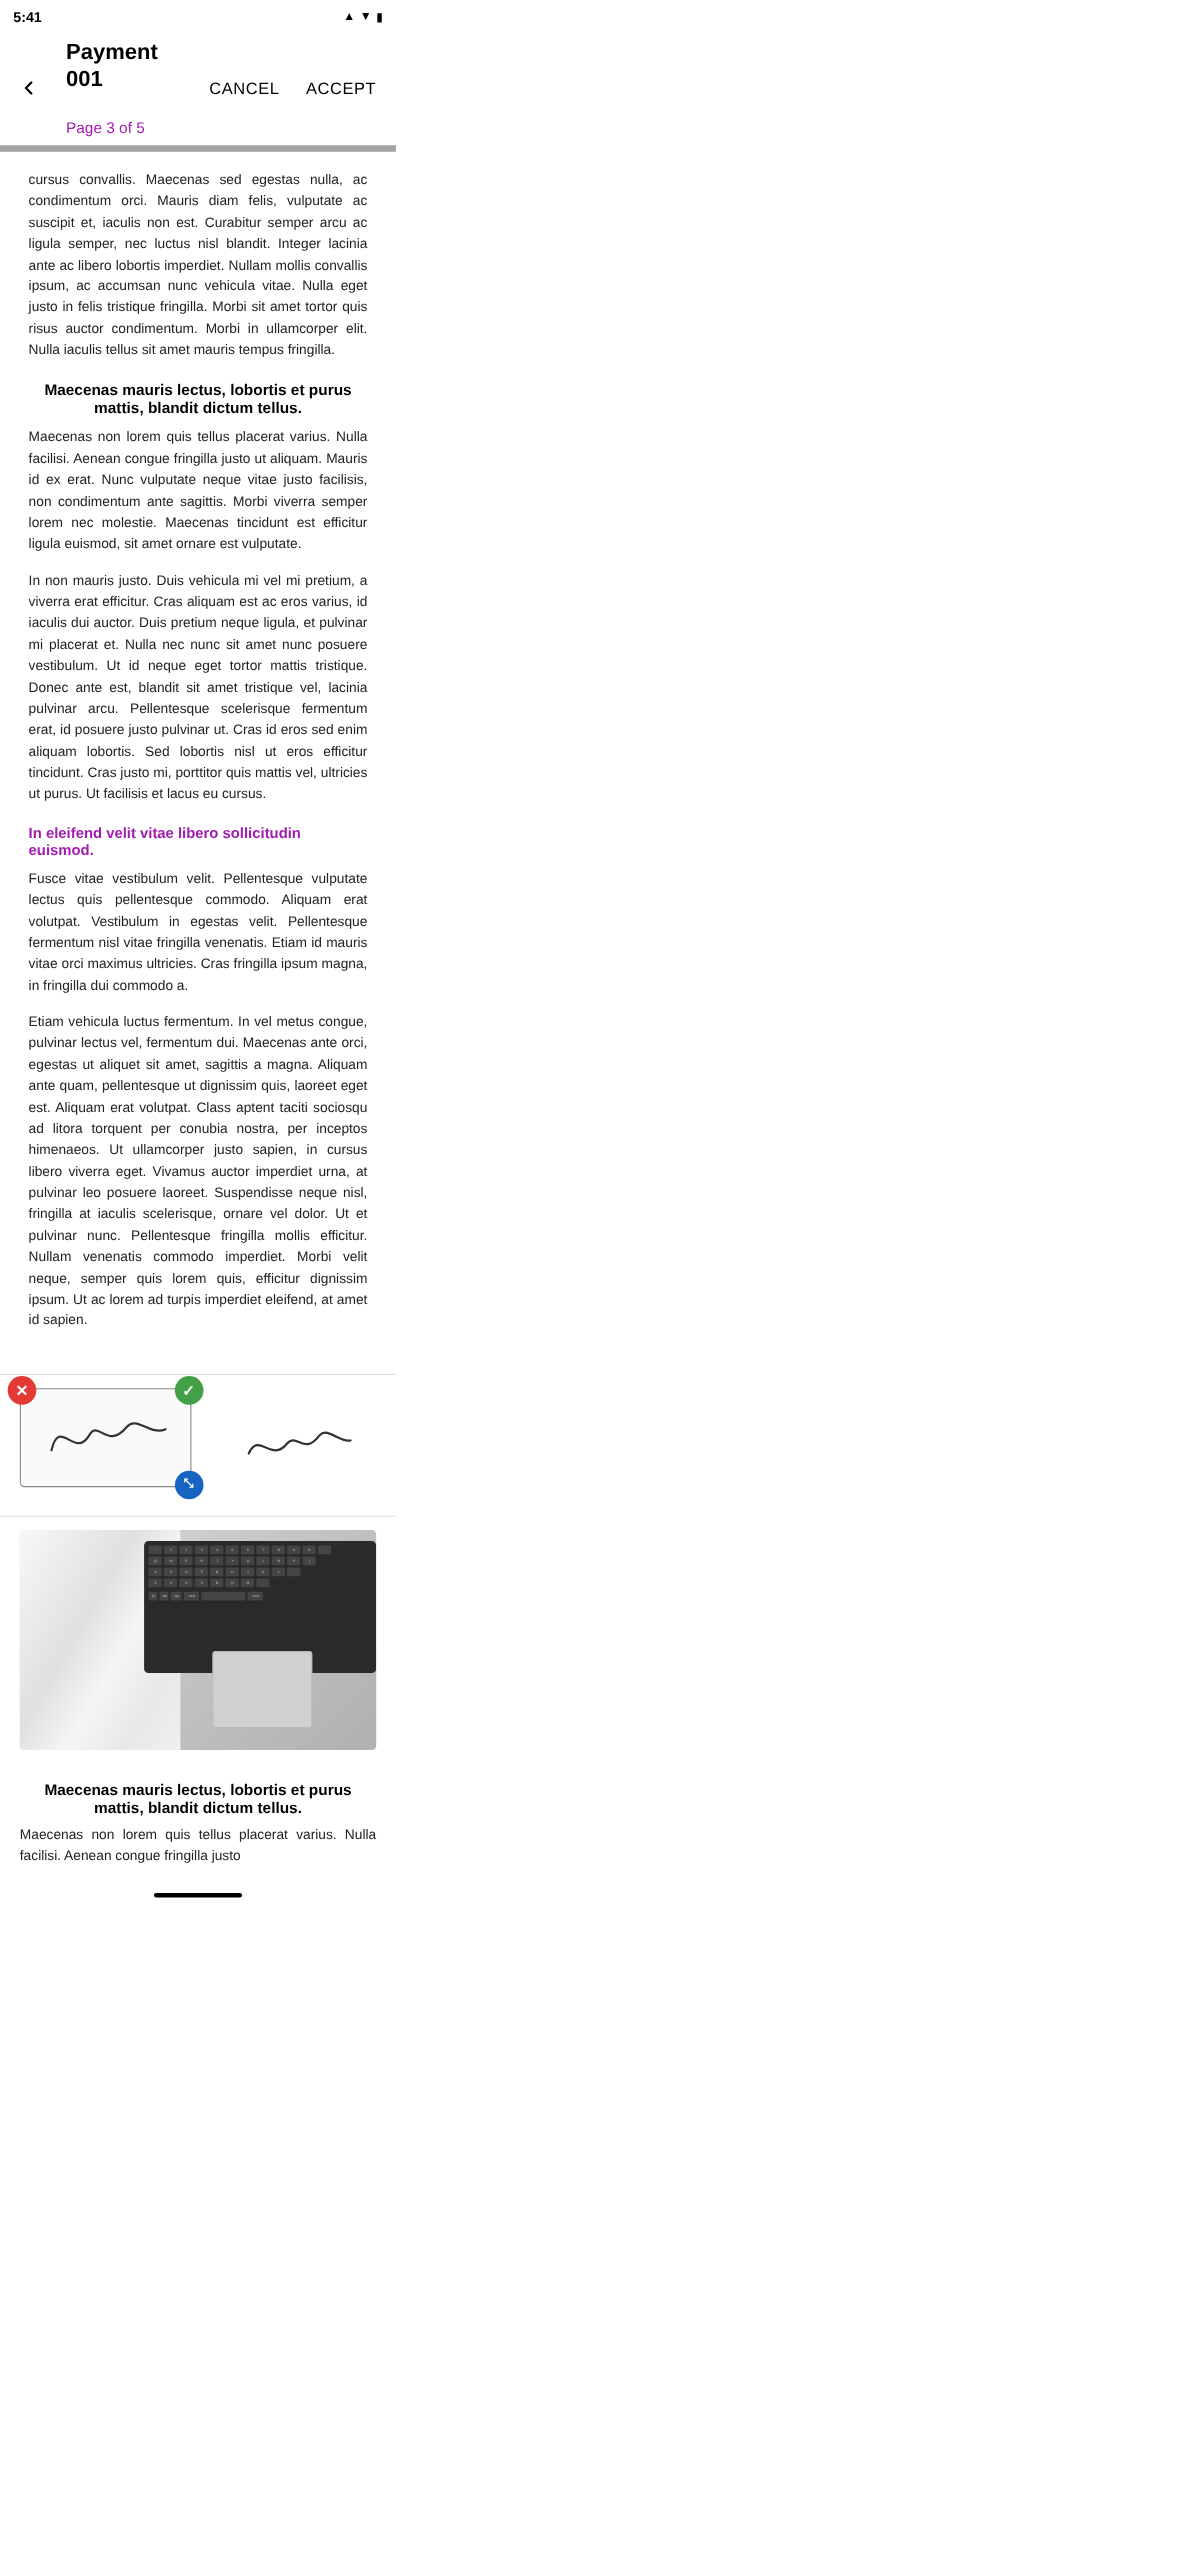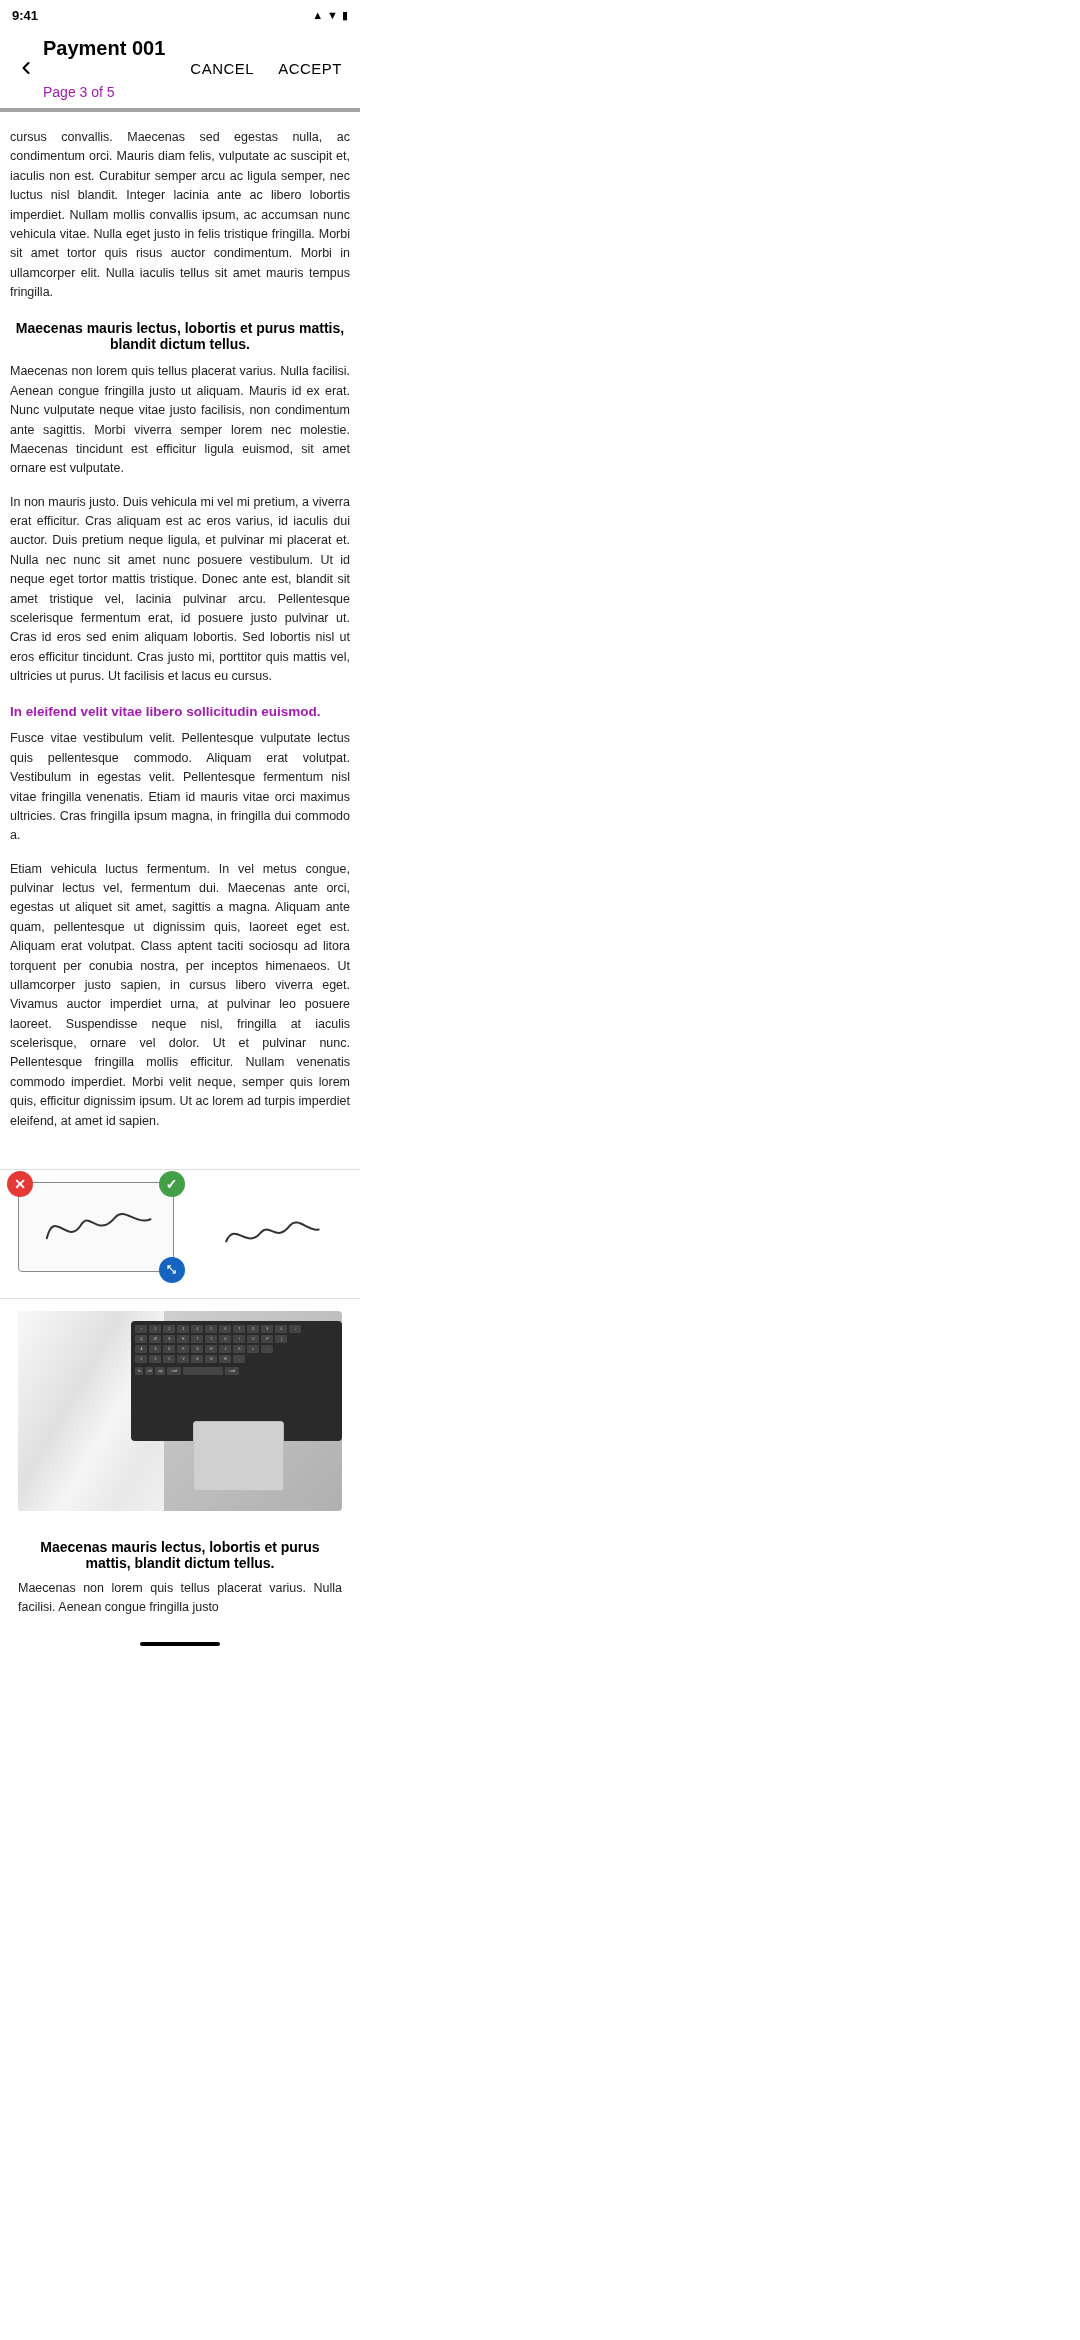--- a/index.html
+++ b/index.html
@@ -38,22 +38,22 @@
       font-size: 11px;
       color: #000;
     }
 
     
     .header {
       background: #fff;
       display: flex;
       align-items: center;
       padding: 8px 12px;
-      border-bottom: 4px solid #a3a3a3;
-      gap: 3px;
+      border-bottom: 6px solid #a3a3a3;
+      gap: 20px;
     }
     .back-btn {
       display: flex;
       align-items: center;
       justify-content: center;
       cursor: pointer;
       padding: 4px;
     }
     .back-btn svg {
       width: 20px;
@@ -82,21 +82,21 @@
       font-size: 15px;
       font-weight: 500;
       color: #000;
       cursor: pointer;
       padding: 4px 6px;
       letter-spacing: 0.5px;
     }
 
     
     .doc-content {
-      padding: 16px 10px;
+      padding: 16px 26px;
     }
     .doc-paragraph {
       text-align: justify;
       line-height: 1.55;
       margin-bottom: 14px;
       font-size: 12.5px;
       color: #222;
     }
     .doc-heading {
       font-size: 14px;
@@ -301,21 +301,21 @@
       width: 80px;
       height: 4px;
       background: #000;
       border-radius: 2px;
     }
   </style>
 </head>
 <body>
 
 <div class="status-bar">
-  <span class="status-time">9:41</span>
+  <span class="status-time">5:41</span>
   <div class="status-icons">
     <span>▲</span>
     <span>▼</span>
     <span>▮</span>
   </div>
 </div>
 
 <div class="header">
   <div class="back-btn">
     <svg viewBox="0 0 24 24" fill="none" stroke="#000" stroke-width="2.5" stroke-linecap="round" stroke-linejoin="round">

